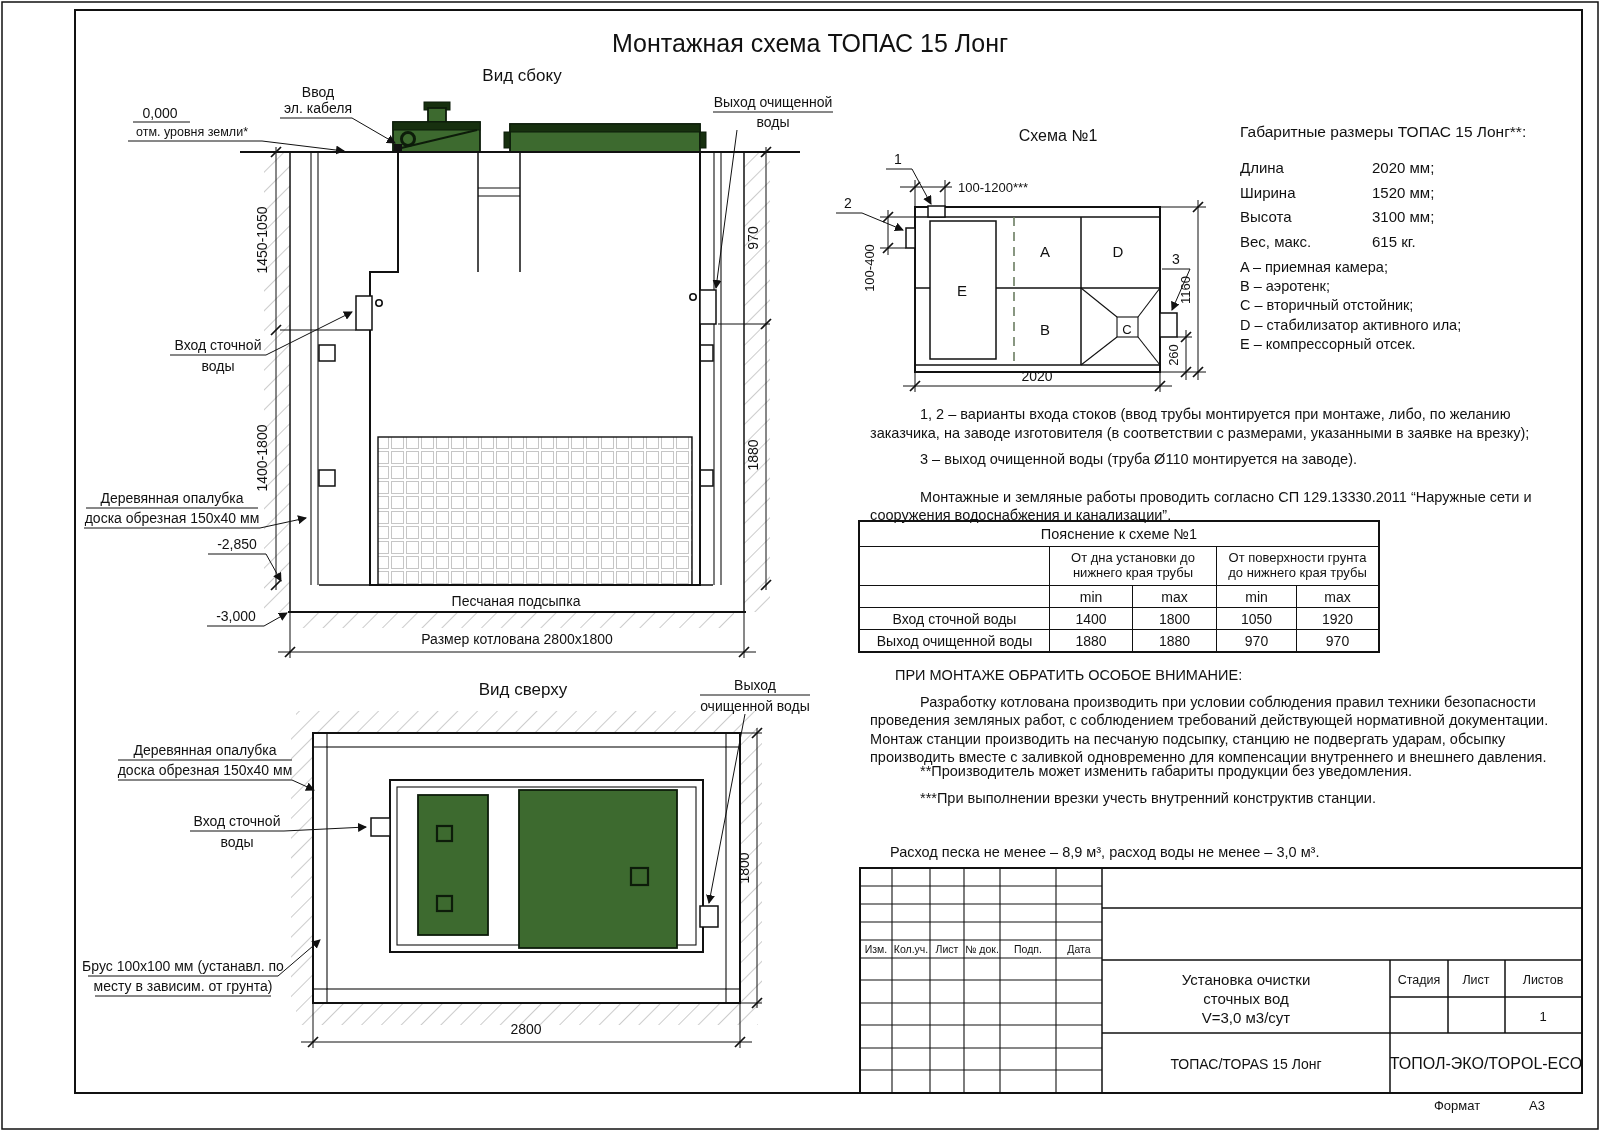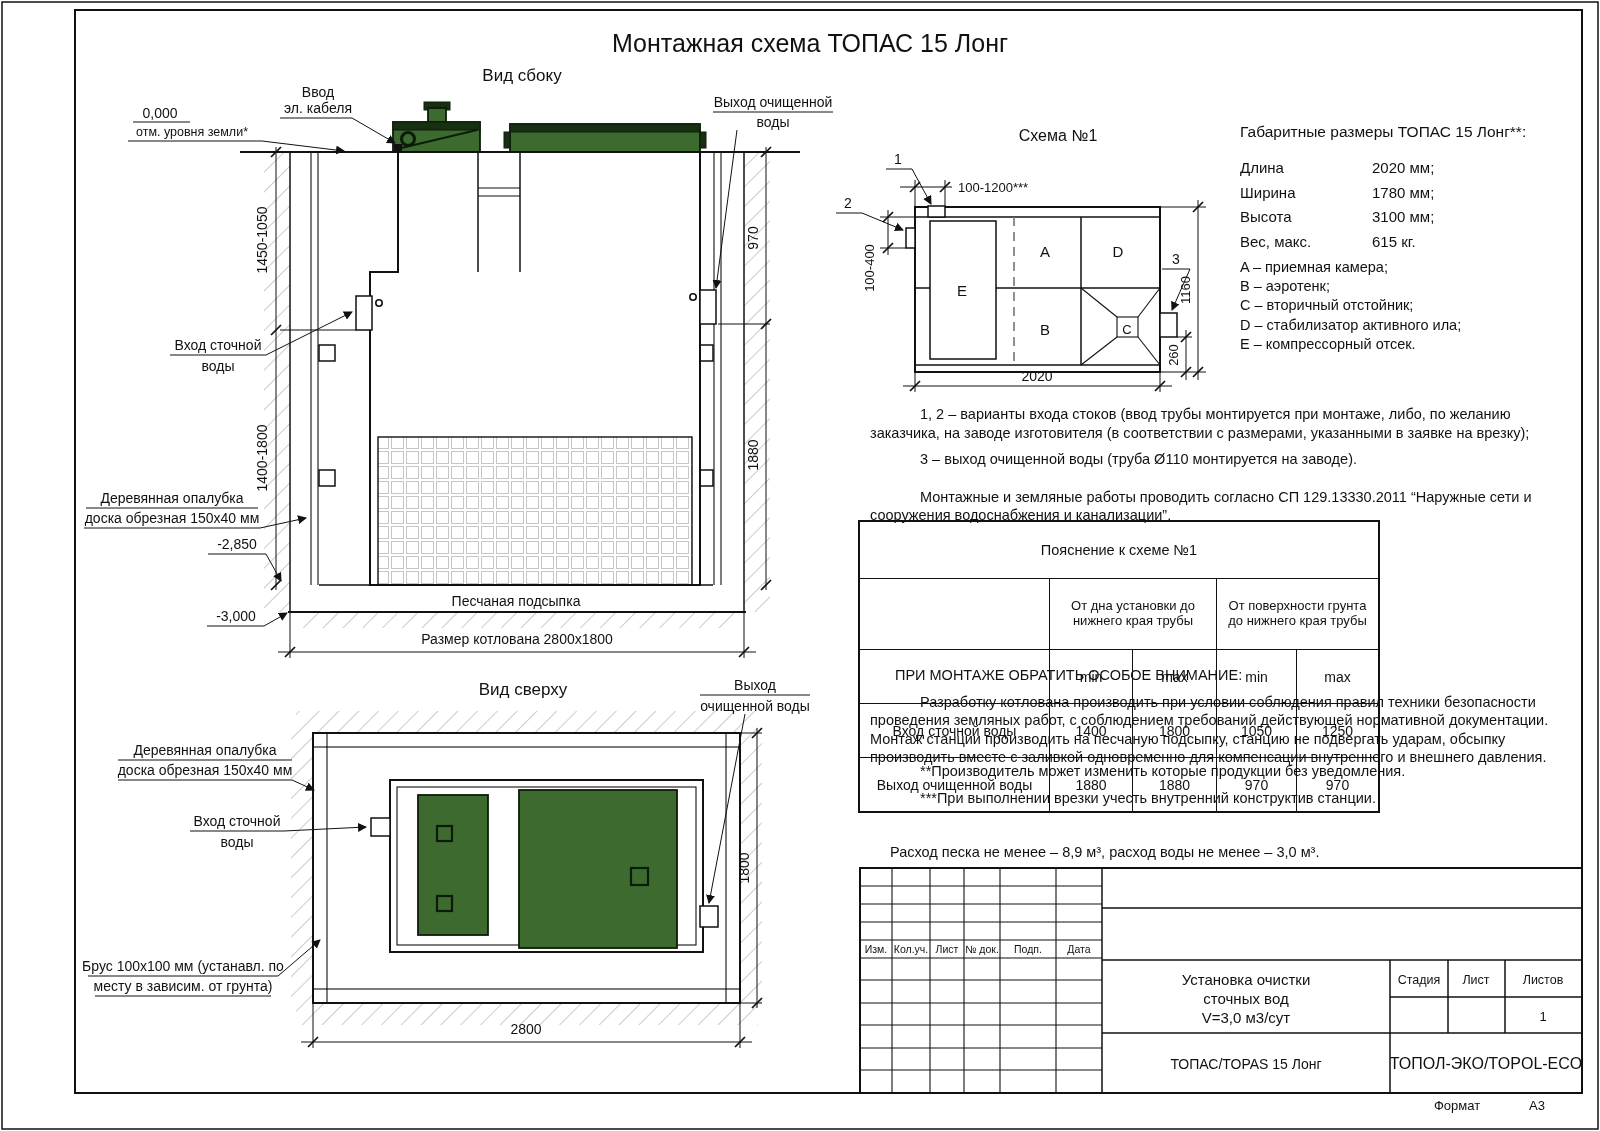--- a/index.html
+++ b/index.html
@@ -19,21 +19,21 @@
   .tick{stroke:#111;stroke-width:1.7}
   .wht{fill:#fff;stroke:#111;stroke-width:1.5}
   .whtb{fill:#fff;stroke:#111;stroke-width:2}
   .lid{fill:var(--lid_green,#3d6a2f);stroke:#0d1c0a;stroke-width:1.8}
   .liddark{fill:var(--lid_dark,#14290f);stroke:#0d1c0a;stroke-width:1}
   .dash{stroke:#6b7d62;stroke-width:1.6;stroke-dasharray:9 6;fill:none}
   .txtblock{position:absolute;font-size:14.5px;line-height:18.5px}
   .txtblock p{margin:8px;text-indent:50px}
   .underl{}
   .xtable{border-collapse:collapse;font-size:14px;table-layout:fixed}
-  .xtable td{border:1.6px solid #111;text-align:center;padding:16px 3px;overflow:hidden}
+  .xtable td{border:1.6px solid #111;text-align:center;padding:0 3px;overflow:hidden}
   .xtable .grp{font-size:13px;line-height:1.15}
   .specrow{display:flex;line-height:24.5px;font-size:15px}
   .specrow .nm{width:132px}
 </style>
 </head>
 <body>
 
 <div id="sheet">
 
 <svg width="1600" height="1131" viewBox="0 0 1600 1131">
@@ -402,21 +402,21 @@
 
 <div style="position:absolute;left:1240px;top:123px;font-size:15.5px;white-space:nowrap">Габаритные размеры ТОПАС 15 Лонг**:</div>
 
 <div style="position:absolute;left:1240px;top:156px">
   <div class="specrow">
         <span class="nm">Длина</span>
         <span>2020 мм;</span>
       </div>
   <div class="specrow">
         <span class="nm">Ширина</span>
-        <span>1780 мм;</span>
+        <span>1520 мм;</span>
       </div>
   <div class="specrow">
         <span class="nm">Высота</span>
         <span>3100 мм;</span>
       </div>
   <div class="specrow">
         <span class="nm">Вес, макс.</span>
         <span>615 кг.</span>
       </div>
 </div>
@@ -450,37 +450,37 @@
     <td style="width:76px;height:21px">min</td>
     <td style="width:77px">max</td>
     <td style="width:73px">min</td>
     <td style="width:75px">max</td>
   </tr>
   <tr>
     <td style="height:21px">Вход сточной воды</td>
     <td>1400</td>
     <td>1800</td>
     <td>1050</td>
-    <td>1250</td>
+    <td>1920</td>
   </tr>
   <tr>
     <td style="height:21px">Выход очищенной воды</td>
     <td>1880</td>
     <td>1880</td>
     <td>970</td>
     <td>970</td>
   </tr>
 </tbody>
     </table>
 
 <div class="txtblock" style="left:862px;top:658px;width:695px">
   <p style="text-indent:25px">ПРИ МОНТАЖЕ ОБРАТИТЬ ОСОБОЕ ВНИМАНИЕ:</p>
   <p>Разработку котлована производить при условии соблюдения правил техники безопасности проведения земляных работ, с соблюдением требований действующей нормативной документации. Монтаж станции производить на песчаную подсыпку, станцию не подвергать ударам, обсыпку производить вместе с заливкой одновременно для компенсации внутреннего и внешнего давления.</p>
 </div>
 
 <div class="txtblock" style="left:862px;top:754px;width:695px">
-  <p>**Производитель может изменить которые продукции без уведомления.</p>
+  <p>**Производитель может изменить габариты продукции без уведомления.</p>
   <p>***При выполнении врезки учесть внутренний конструктив станции.</p>
 </div>
 
 <div class="underl" style="position:absolute;left:890px;top:844px;font-size:14.5px">Расход песка не менее – 8,9 м³, расход воды не менее – 3,0 м³.</div>
 
 </div>
 
 </body></html>

